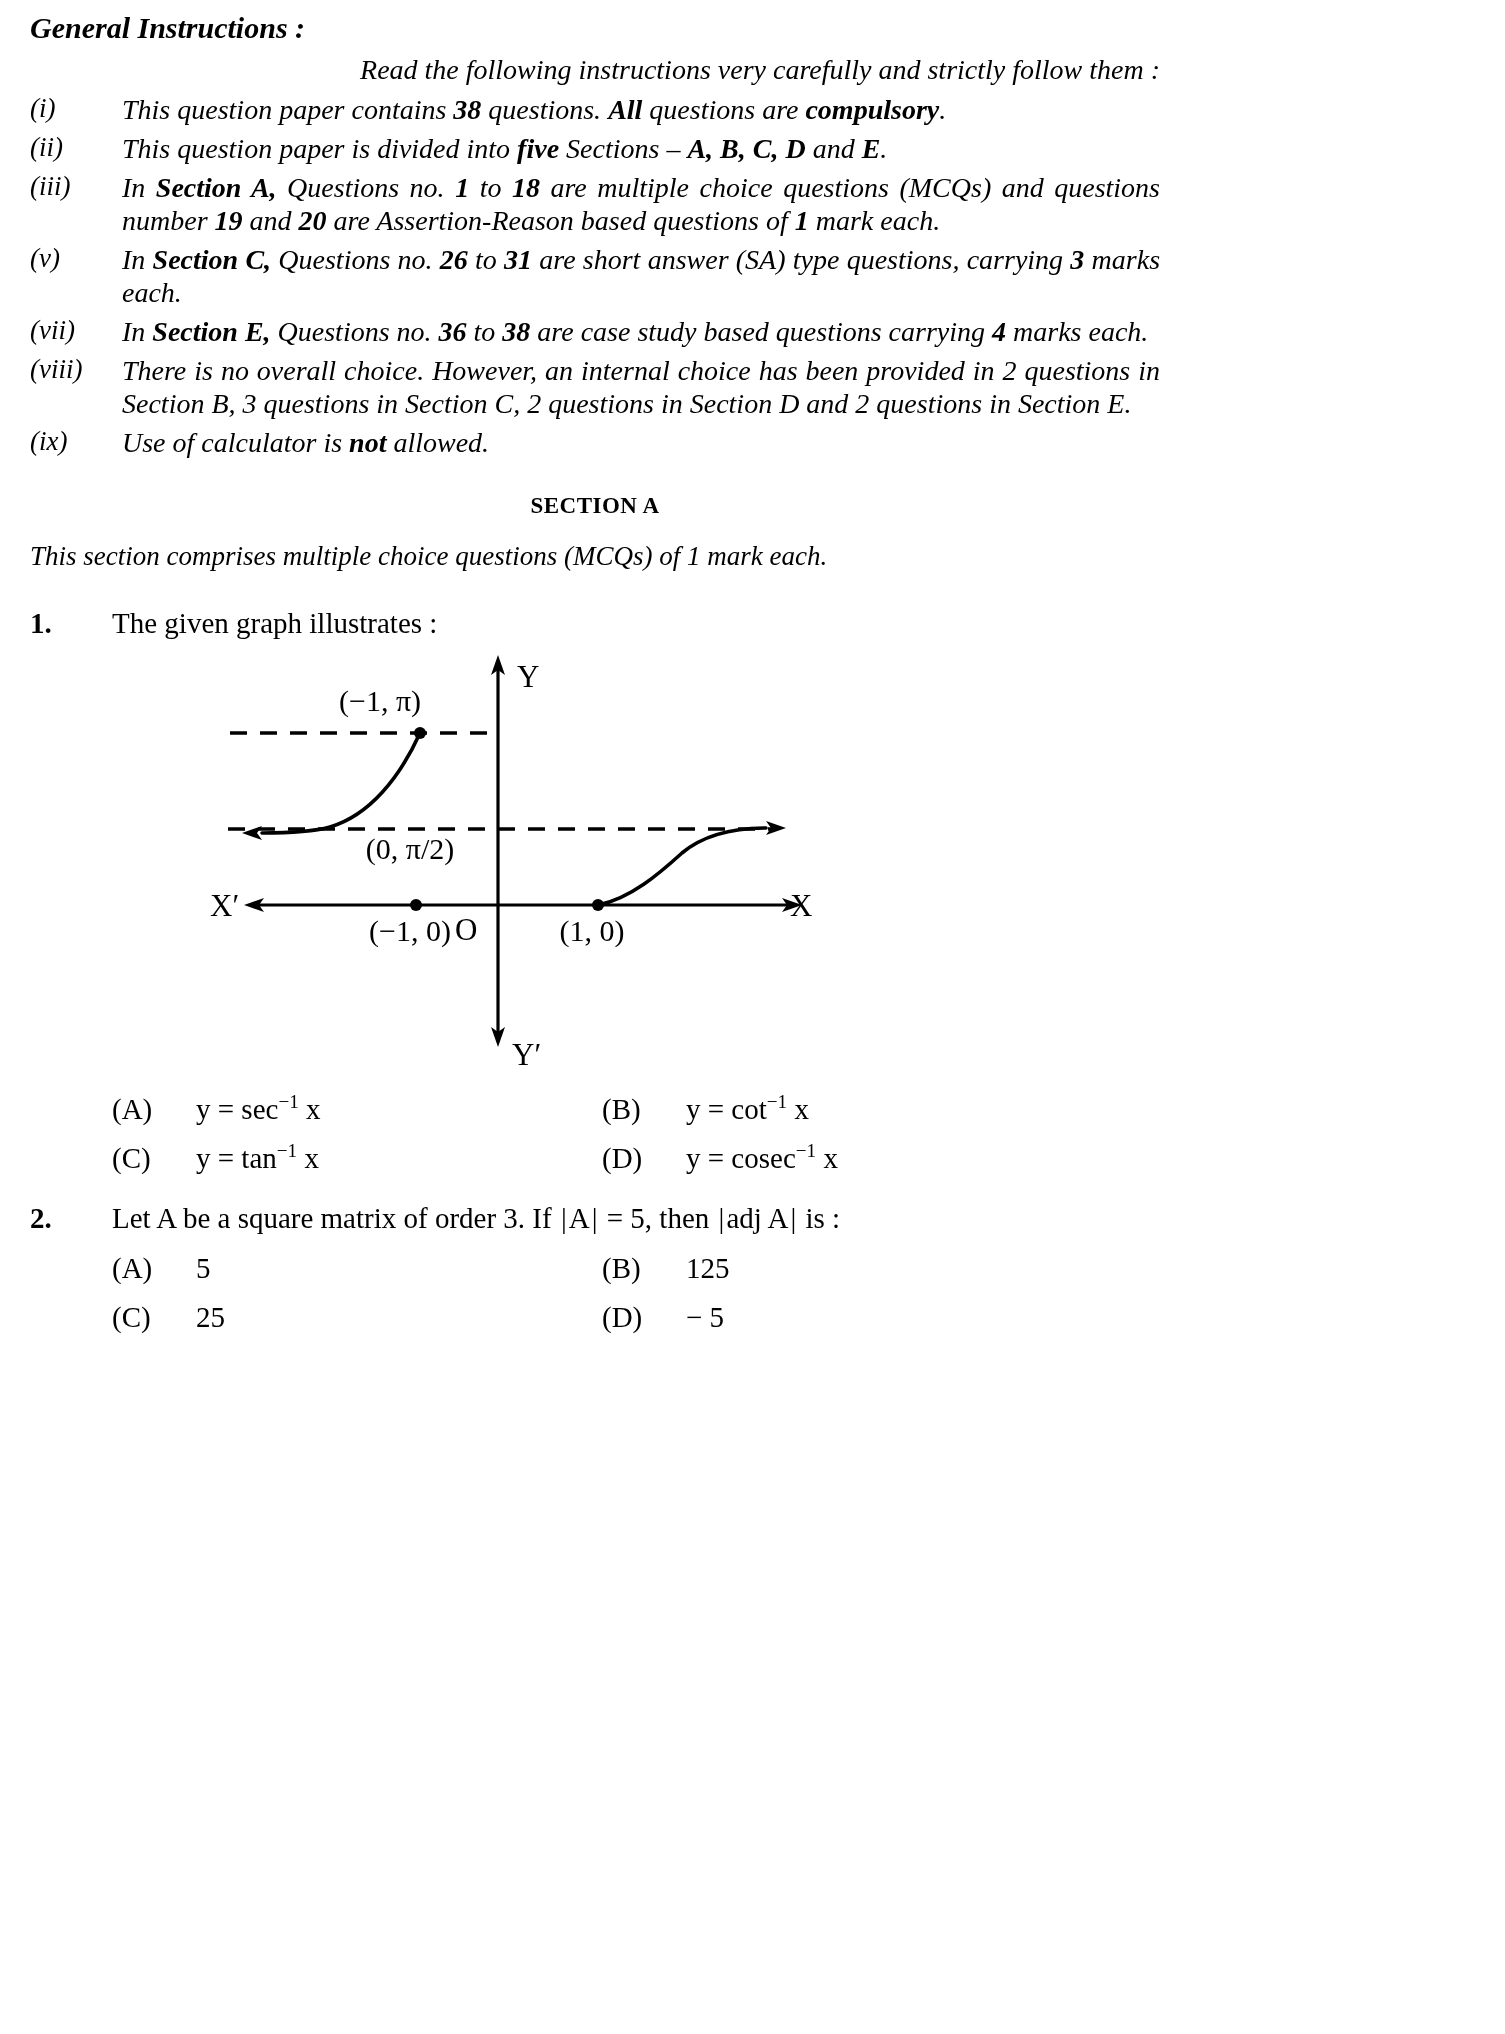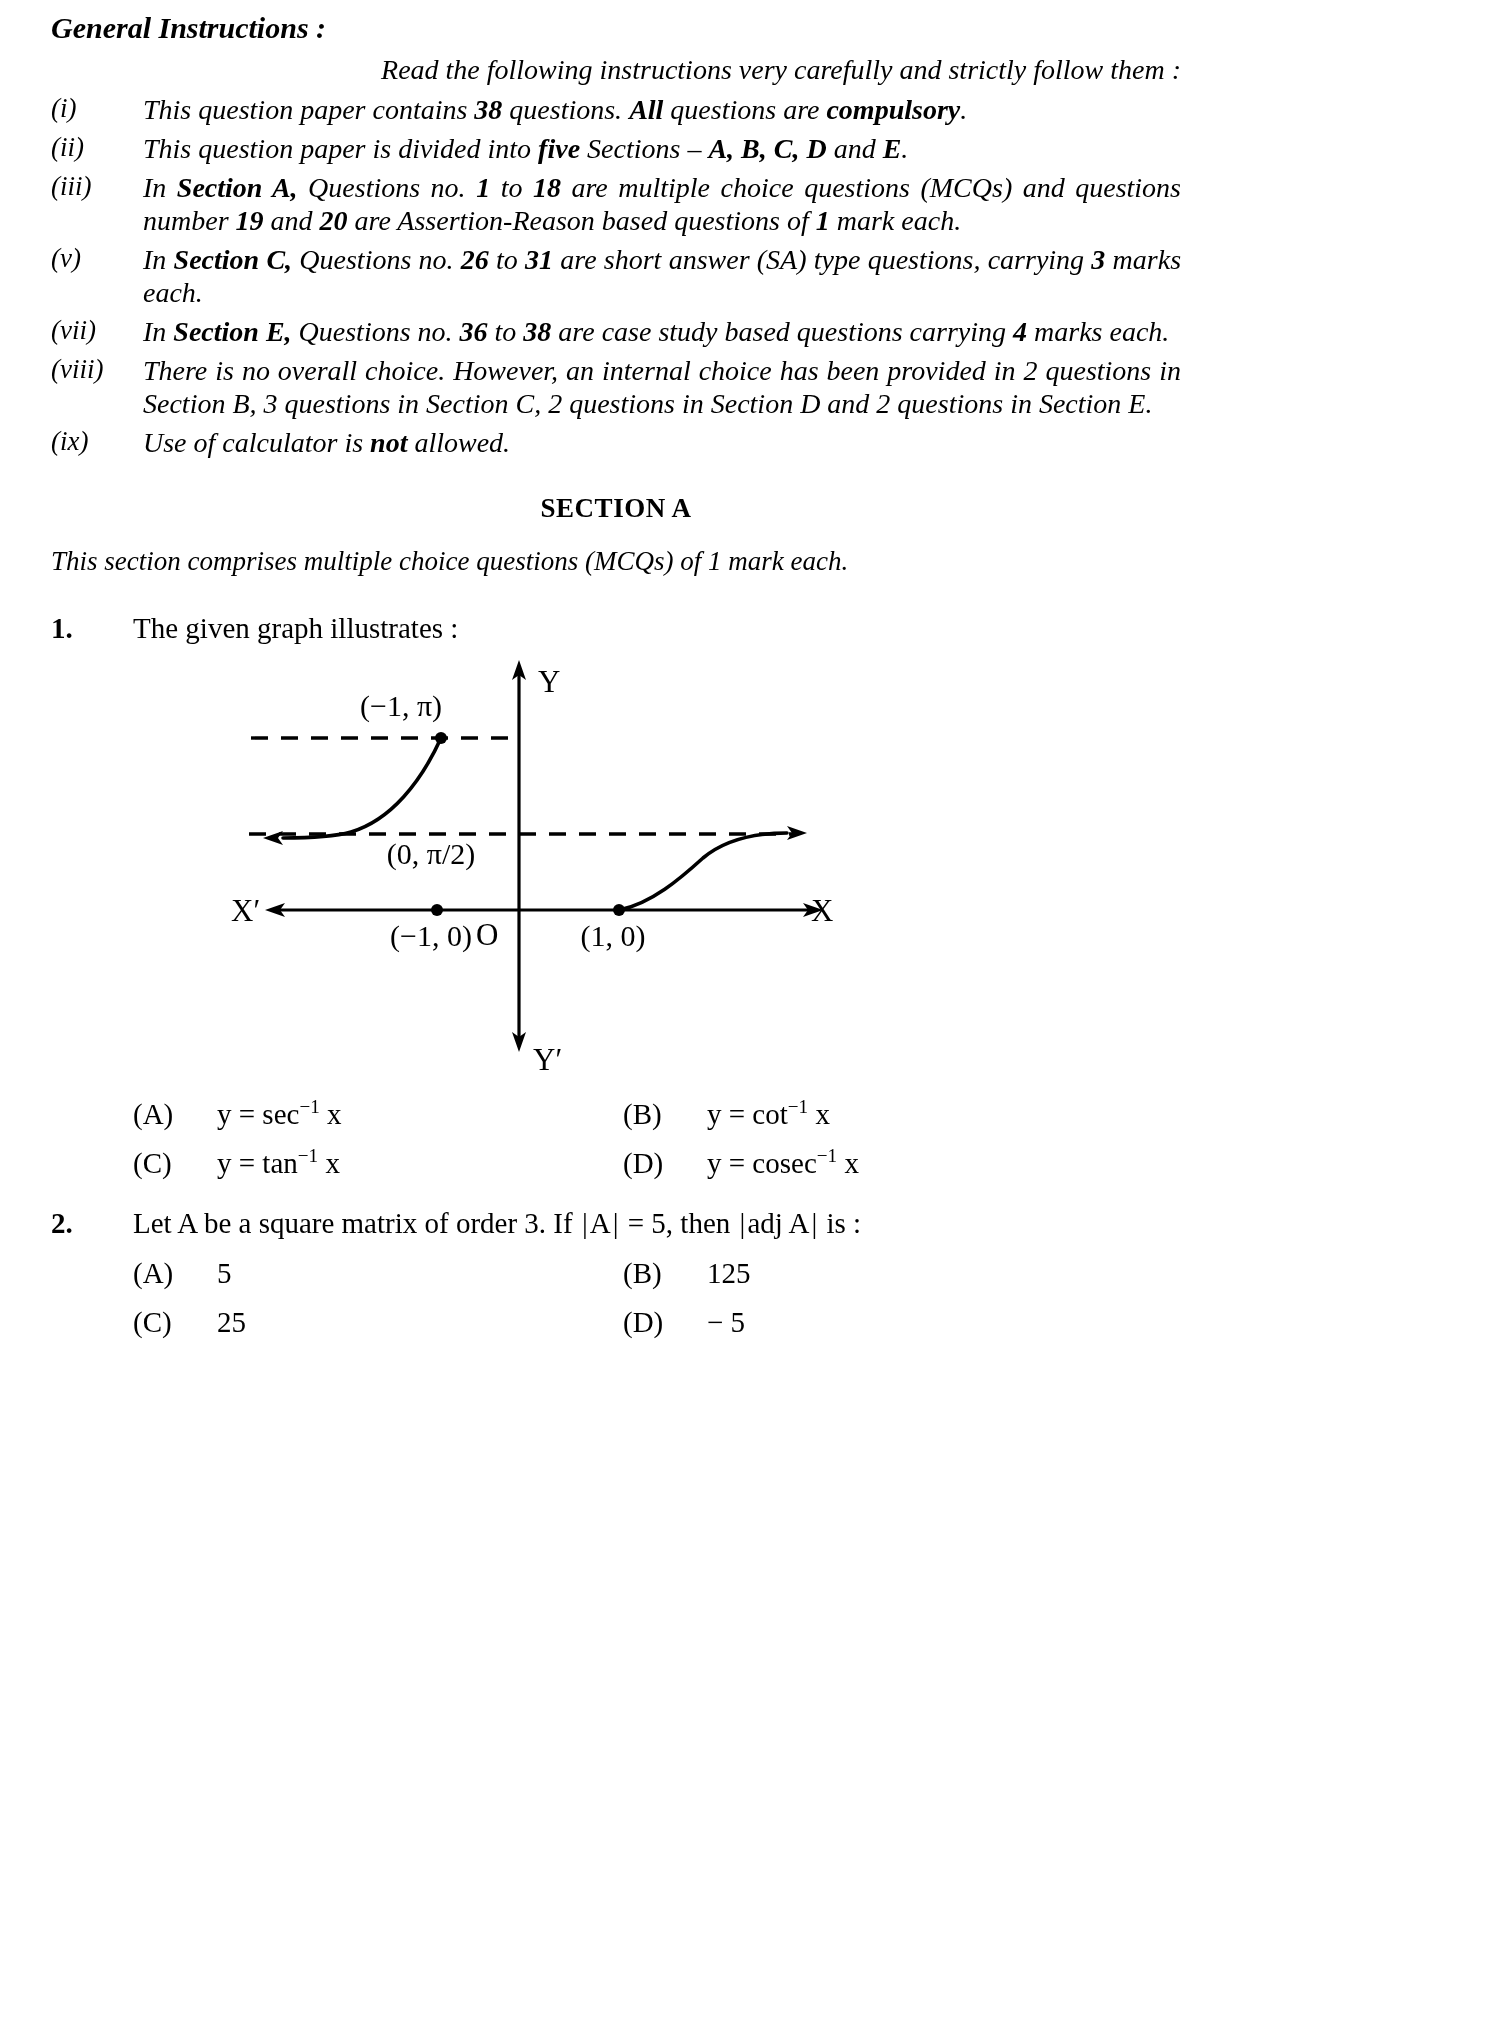--- a/index.html
+++ b/index.html
@@ -14,21 +14,20 @@
     color: #000000;
     overflow: hidden;
     position: relative;
   }
   .page {
     position: relative;
     width: 1194px;
     height: 2034px;
     padding: 0;
     box-sizing: border-box;
-    margin-left: 21px;
   }
   .inner {
     position: absolute;
     left: 30px;
     top: 12px;
     width: 1130px;
   }
 
   
   .gi-title {
@@ -64,21 +63,21 @@
     text-align: justify;
     text-justify: inter-word;
     hyphens: none;
   }
   .instr .body b { font-weight: bold; }
 
   
   .section-head {
     text-align: center;
     font-weight: bold;
-    font-size: 27px;
+    font-size: 23px;
     letter-spacing: 0.5px;
     margin: 34px 0 22px 0;
   }
   .section-sub {
     font-style: italic;
     font-size: 27px;
     margin: 0 0 34px 0;
   }
 
   

